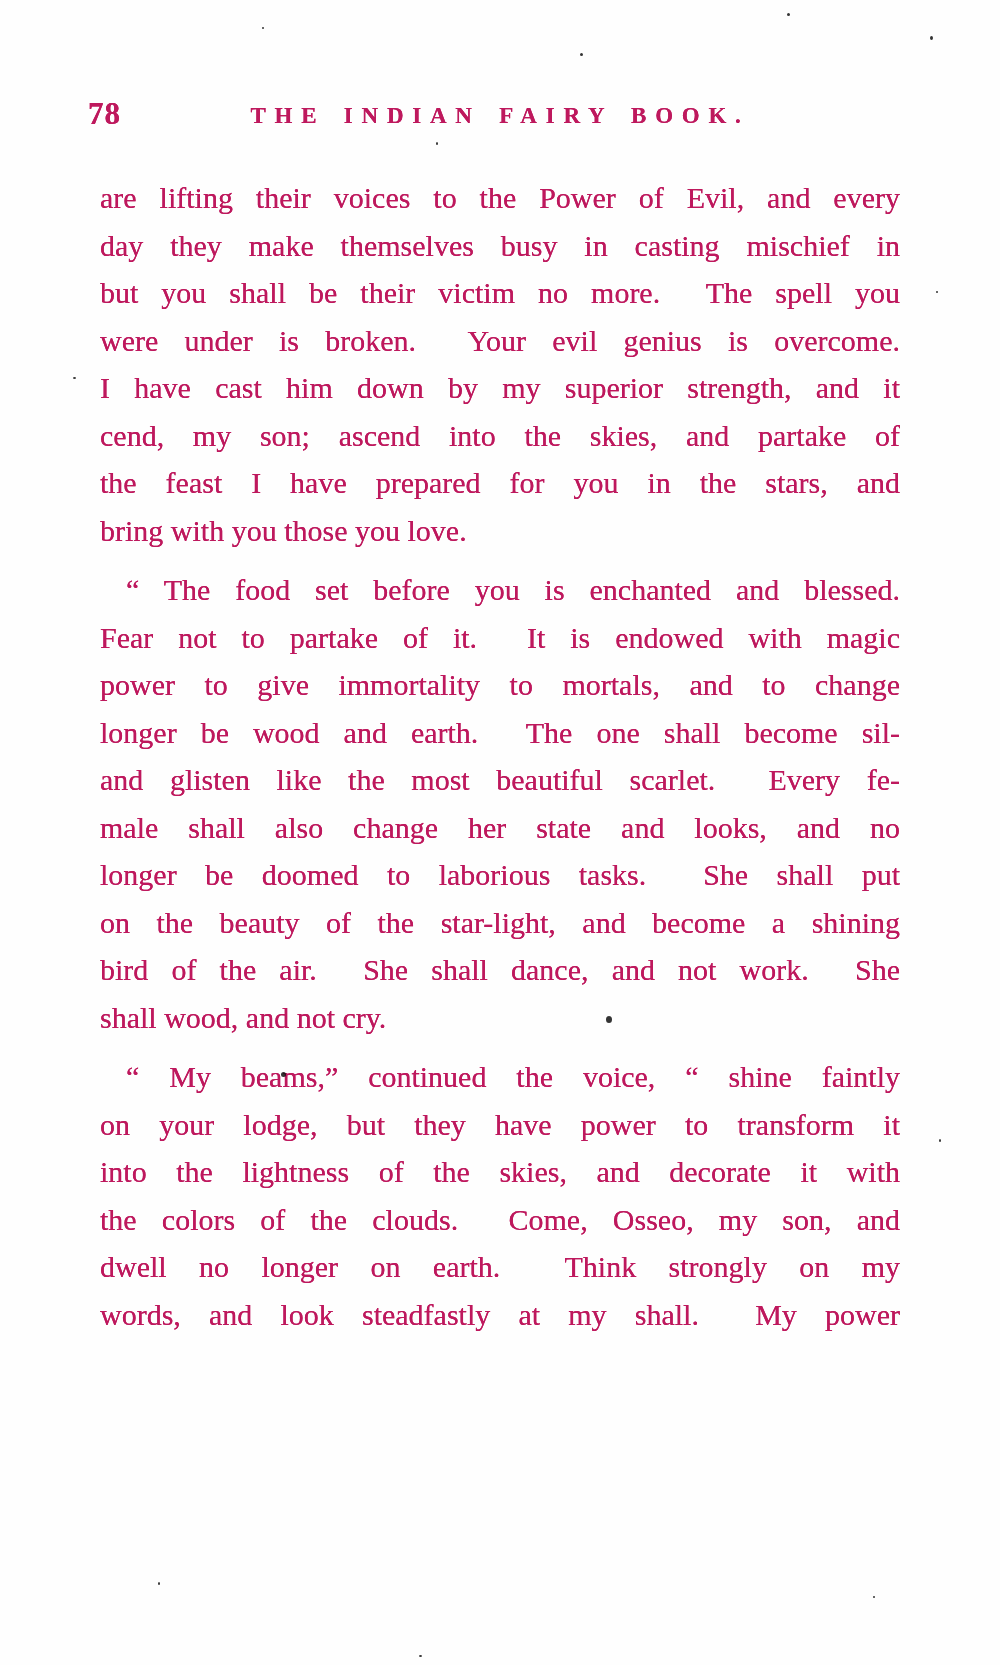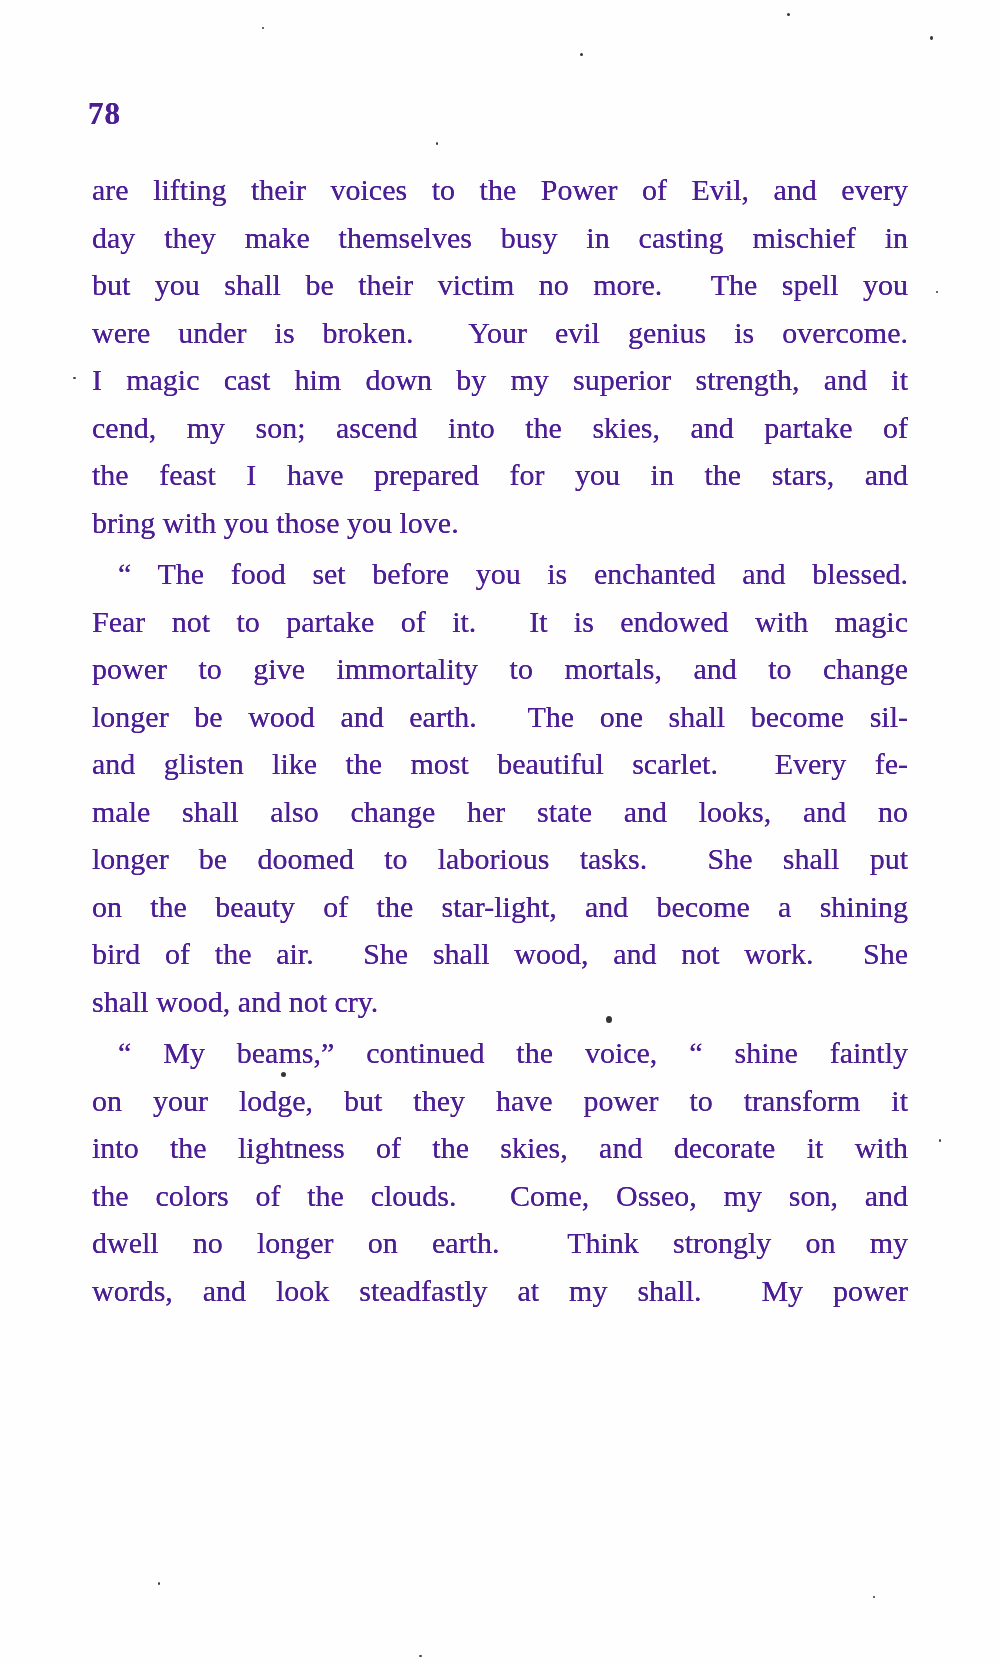--- a/index.html
+++ b/index.html
@@ -7,21 +7,21 @@
     padding: 0;
     background: #e8e8e8;
   }
   .page {
     position: relative;
     width: 1000px;
     height: 1665px;
     background: #fefefe;
     overflow: hidden;
     font-family: "Liberation Serif", "DejaVu Serif", serif;
-    color: #4c1d95;
+    color: #be185d;
   }
   .running-head {
     position: absolute;
     top: 96px;
     left: 88px;
     width: 824px;
     height: 40px;
   }
   .page-number {
     position: absolute;
@@ -60,54 +60,55 @@
   }
   .indent {
     text-indent: 26px;
   }
   .speck {
     position: absolute;
     background: #111;
     border-radius: 50%;
     opacity: 0.85;
   }
-  .paragraph { margin: 4px; padding: 0; }
+  .paragraph { margin: 12px; padding: 0; }
 </style>
 </head>
 <body>
 
 <div class="page">
 
   <div class="running-head">
     <div class="page-number">78</div>
+    <div class="head-title">THE INDIAN FAIRY BOOK.</div>
   </div>
 
   <div class="body-text">
 
     <div class="paragraph">
       <div class="line just">are lifting their voices to the Power of Evil, and every</div>
       <div class="line just">day they make themselves busy in casting mischief in</div>
       <div class="line just">but you shall be their victim no more.  The spell you</div>
       <div class="line just">were under is broken.  Your evil genius is overcome.</div>
-      <div class="line just">I magic cast him down by my superior strength, and it</div>
+      <div class="line just">I have cast him down by my superior strength, and it</div>
       <div class="line just">cend, my son; ascend into the skies, and partake of</div>
       <div class="line just">the feast I have prepared for you in the stars, and</div>
       <div class="line">bring with you those you love.</div>
     </div>
 
     <div class="paragraph">
       <div class="line just indent">“ The food set before you is enchanted and blessed.</div>
       <div class="line just">Fear not to partake of it.  It is endowed with magic</div>
       <div class="line just">power to give immortality to mortals, and to change</div>
       <div class="line just">longer be wood and earth.  The one shall become sil-</div>
       <div class="line just">and glisten like the most beautiful scarlet.  Every fe-</div>
       <div class="line just">male shall also change her state and looks, and no</div>
       <div class="line just">longer be doomed to laborious tasks.  She shall put</div>
       <div class="line just">on the beauty of the star-light, and become a shining</div>
-      <div class="line just">bird of the air.  She shall wood, and not work.  She</div>
+      <div class="line just">bird of the air.  She shall dance, and not work.  She</div>
       <div class="line">shall wood, and not cry.</div>
     </div>
 
     <div class="paragraph">
       <div class="line just indent">“ My beams,” continued the voice, “ shine faintly</div>
       <div class="line just">on your lodge, but they have power to transform it</div>
       <div class="line just">into the lightness of the skies, and decorate it with</div>
       <div class="line just">the colors of the clouds.  Come, Osseo, my son, and</div>
       <div class="line just">dwell no longer on earth.  Think strongly on my</div>
       <div class="line just">words, and look steadfastly at my shall.  My power</div>

